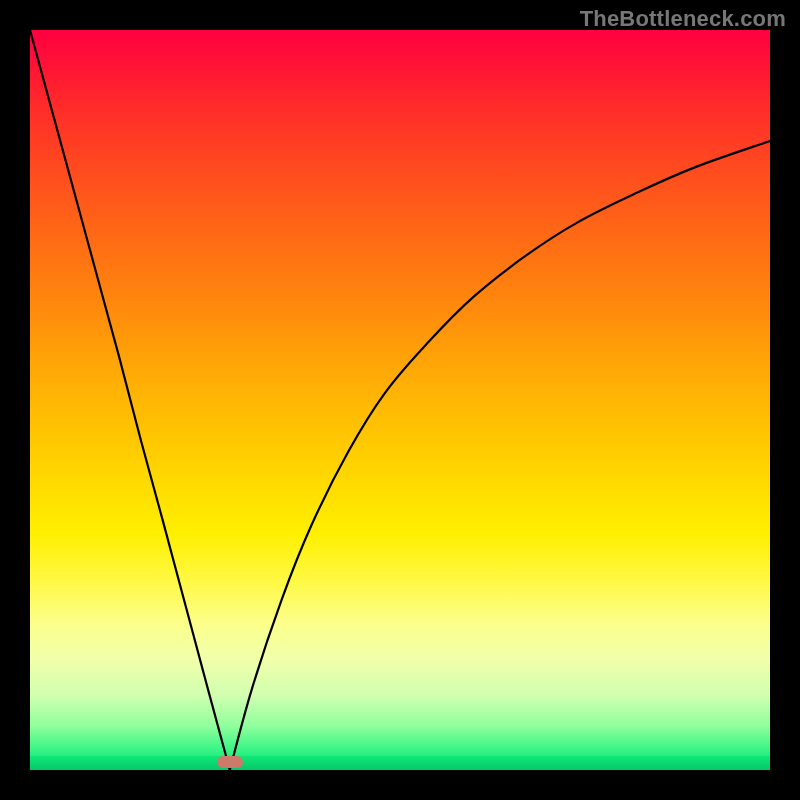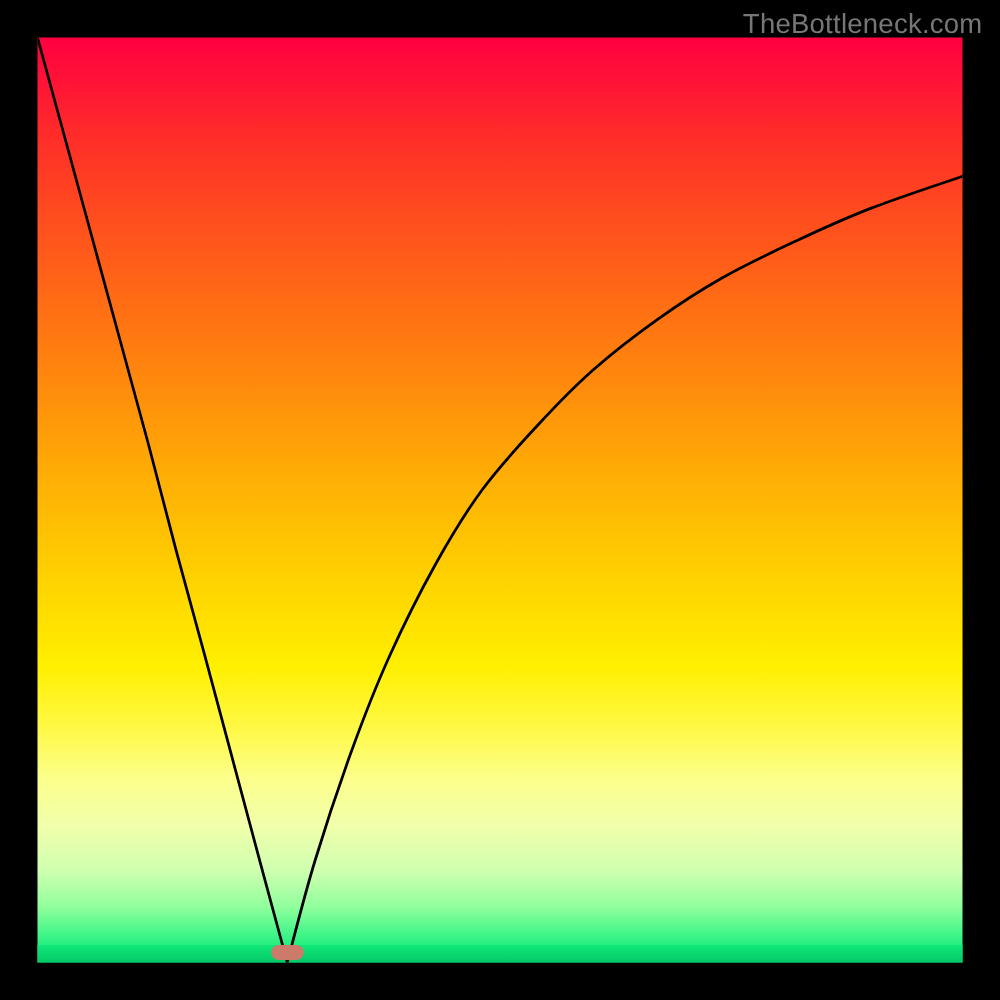--- a/index.html
+++ b/index.html
@@ -42,21 +42,21 @@
       #10e878 99%,
       #04d870 100%
     );
   }
   .watermark {
     position: absolute;
     top: 6px;
     right: 14px;
     color: #777;
     font-size: 22px;
-    font-weight: 400;
+    font-weight: 700;
     letter-spacing: 0.2px;
     user-select: none;
   }
   svg.curve {
     position: absolute;
     left: 0;
     top: 0;
     width: 740px;
     height: 740px;
     pointer-events: none;

